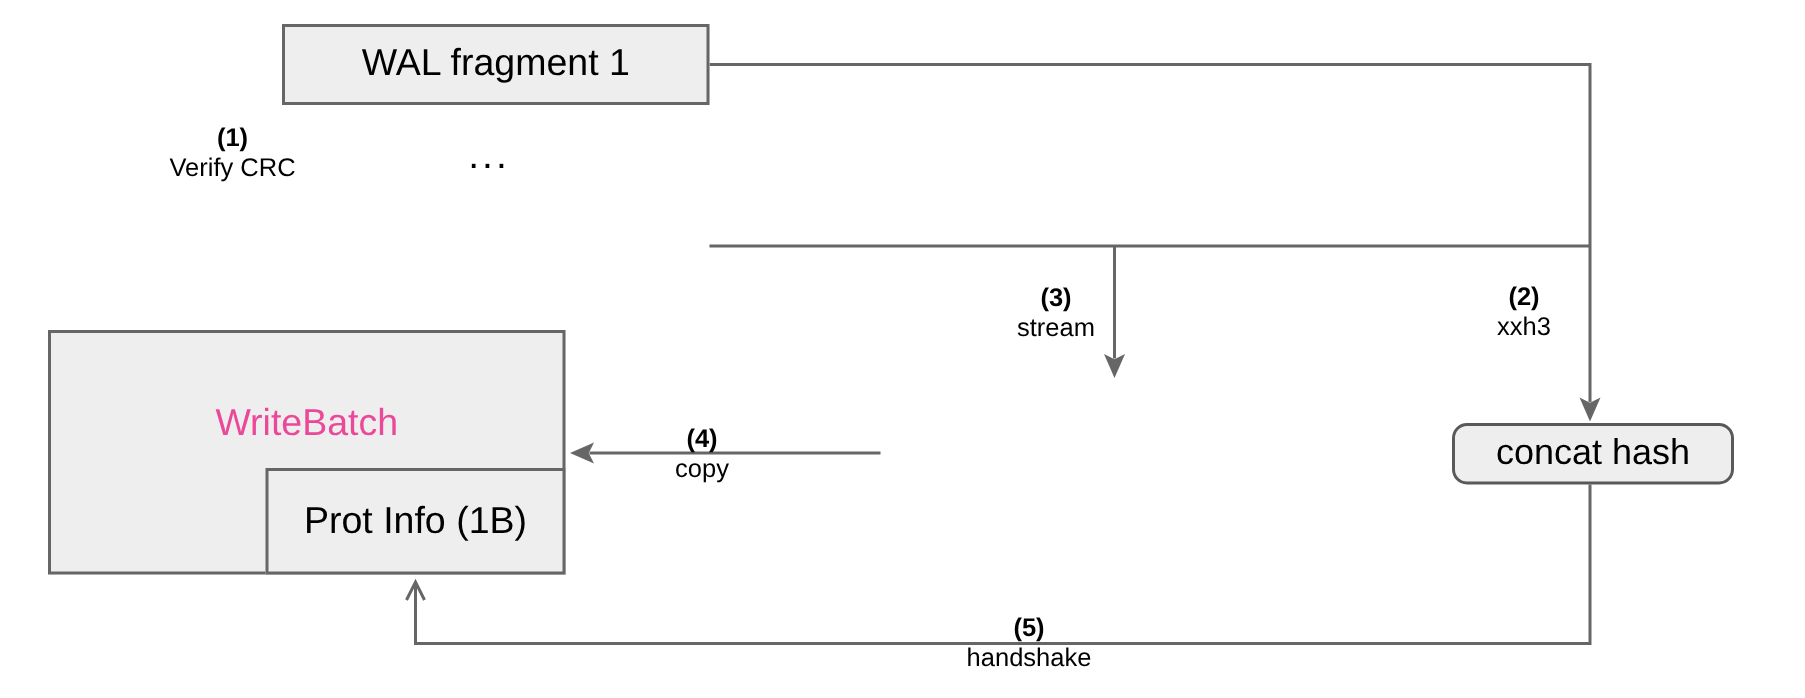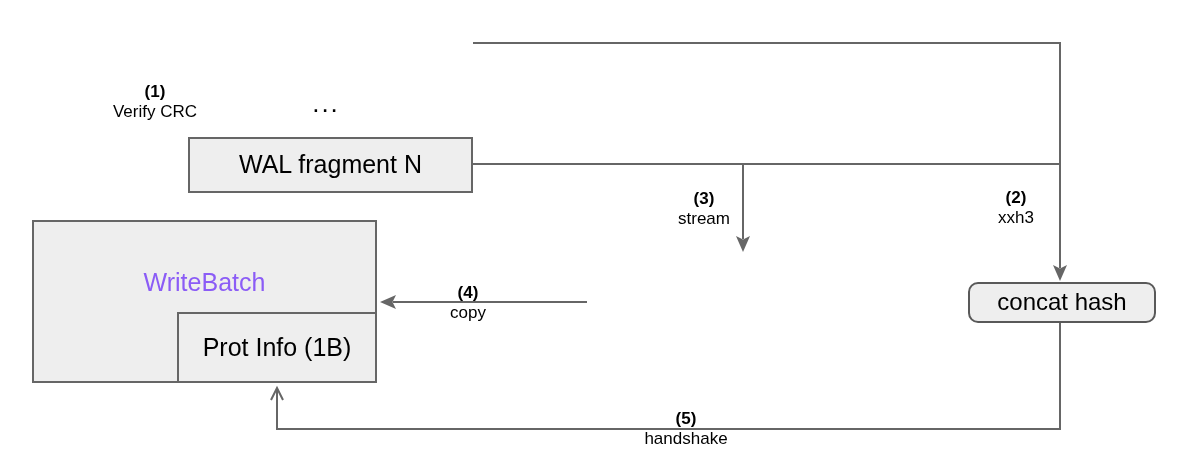--- a/index.html
+++ b/index.html
@@ -22,21 +22,21 @@
     color:#000000;font-size:25px;line-height:1.1;
     white-space:nowrap;
   }
   .node.rounded{border-radius:10px;border-color:#595959;}
   #node-wal-fragment-1{left:188px;top:16px;width:285px;height:54px;}
   #node-wal-fragment-n{left:188px;top:137px;width:285px;height:56px;}
   #node-write-batch{left:32px;top:220px;width:345px;height:163px;justify-content:flex-start;}
   #wb-label{
     position:absolute;z-index:3;left:32px;top:220px;width:345px;height:124px;
     display:flex;align-items:center;justify-content:center;
-    color:#8b5cf6;font-size:25px;white-space:nowrap;
+    color:#ec4899;font-size:25px;white-space:nowrap;
   }
   #node-prot-info{left:177px;top:312px;width:200px;height:71px;z-index:3;}
   #node-wal-record{left:587px;top:254px;width:285px;height:94px;}
   #node-stream-hash{left:968px;top:282px;width:188px;height:41px;font-size:24px;}
   .edge-label{
     position:absolute;z-index:4;
     transform:translate(-50%,-50%);
     display:flex;flex-direction:column;align-items:center;
     font-size:17px;line-height:20px;color:#000000;
     white-space:nowrap;text-align:center;
@@ -68,24 +68,24 @@
     <path class="wire" d="M743 164 L743 239"></path>
     <path class="arrowhead" d="M743 252 L736 236 L743 239.5 L750 236 Z"></path>
 
     <path class="wire" d="M587 302 L393 302"></path>
     <path class="arrowhead" d="M380 302 L396 295 L392.5 302 L396 309 Z"></path>
 
     <path class="wire" d="M1060 323 L1060 429 L277 429 L277 390"></path>
     <path class="arrowhead-open" d="M271 400 L277 388 L283 400"></path>
   </svg>
 
+  <div class="node" id="node-wal-fragment-1">
+    <span>WAL fragment 1</span>
+  </div>
 
-  <div class="node" id="node-wal-fragment-n">
-    <span>WAL fragment N</span>
-  </div>
 
   <div class="node" id="node-write-batch"></div>
   <div id="wb-label">
     <span>WriteBatch</span>
   </div>
 
   <div class="node" id="node-prot-info">
     <span>Prot Info (1B)</span>
   </div>
 

